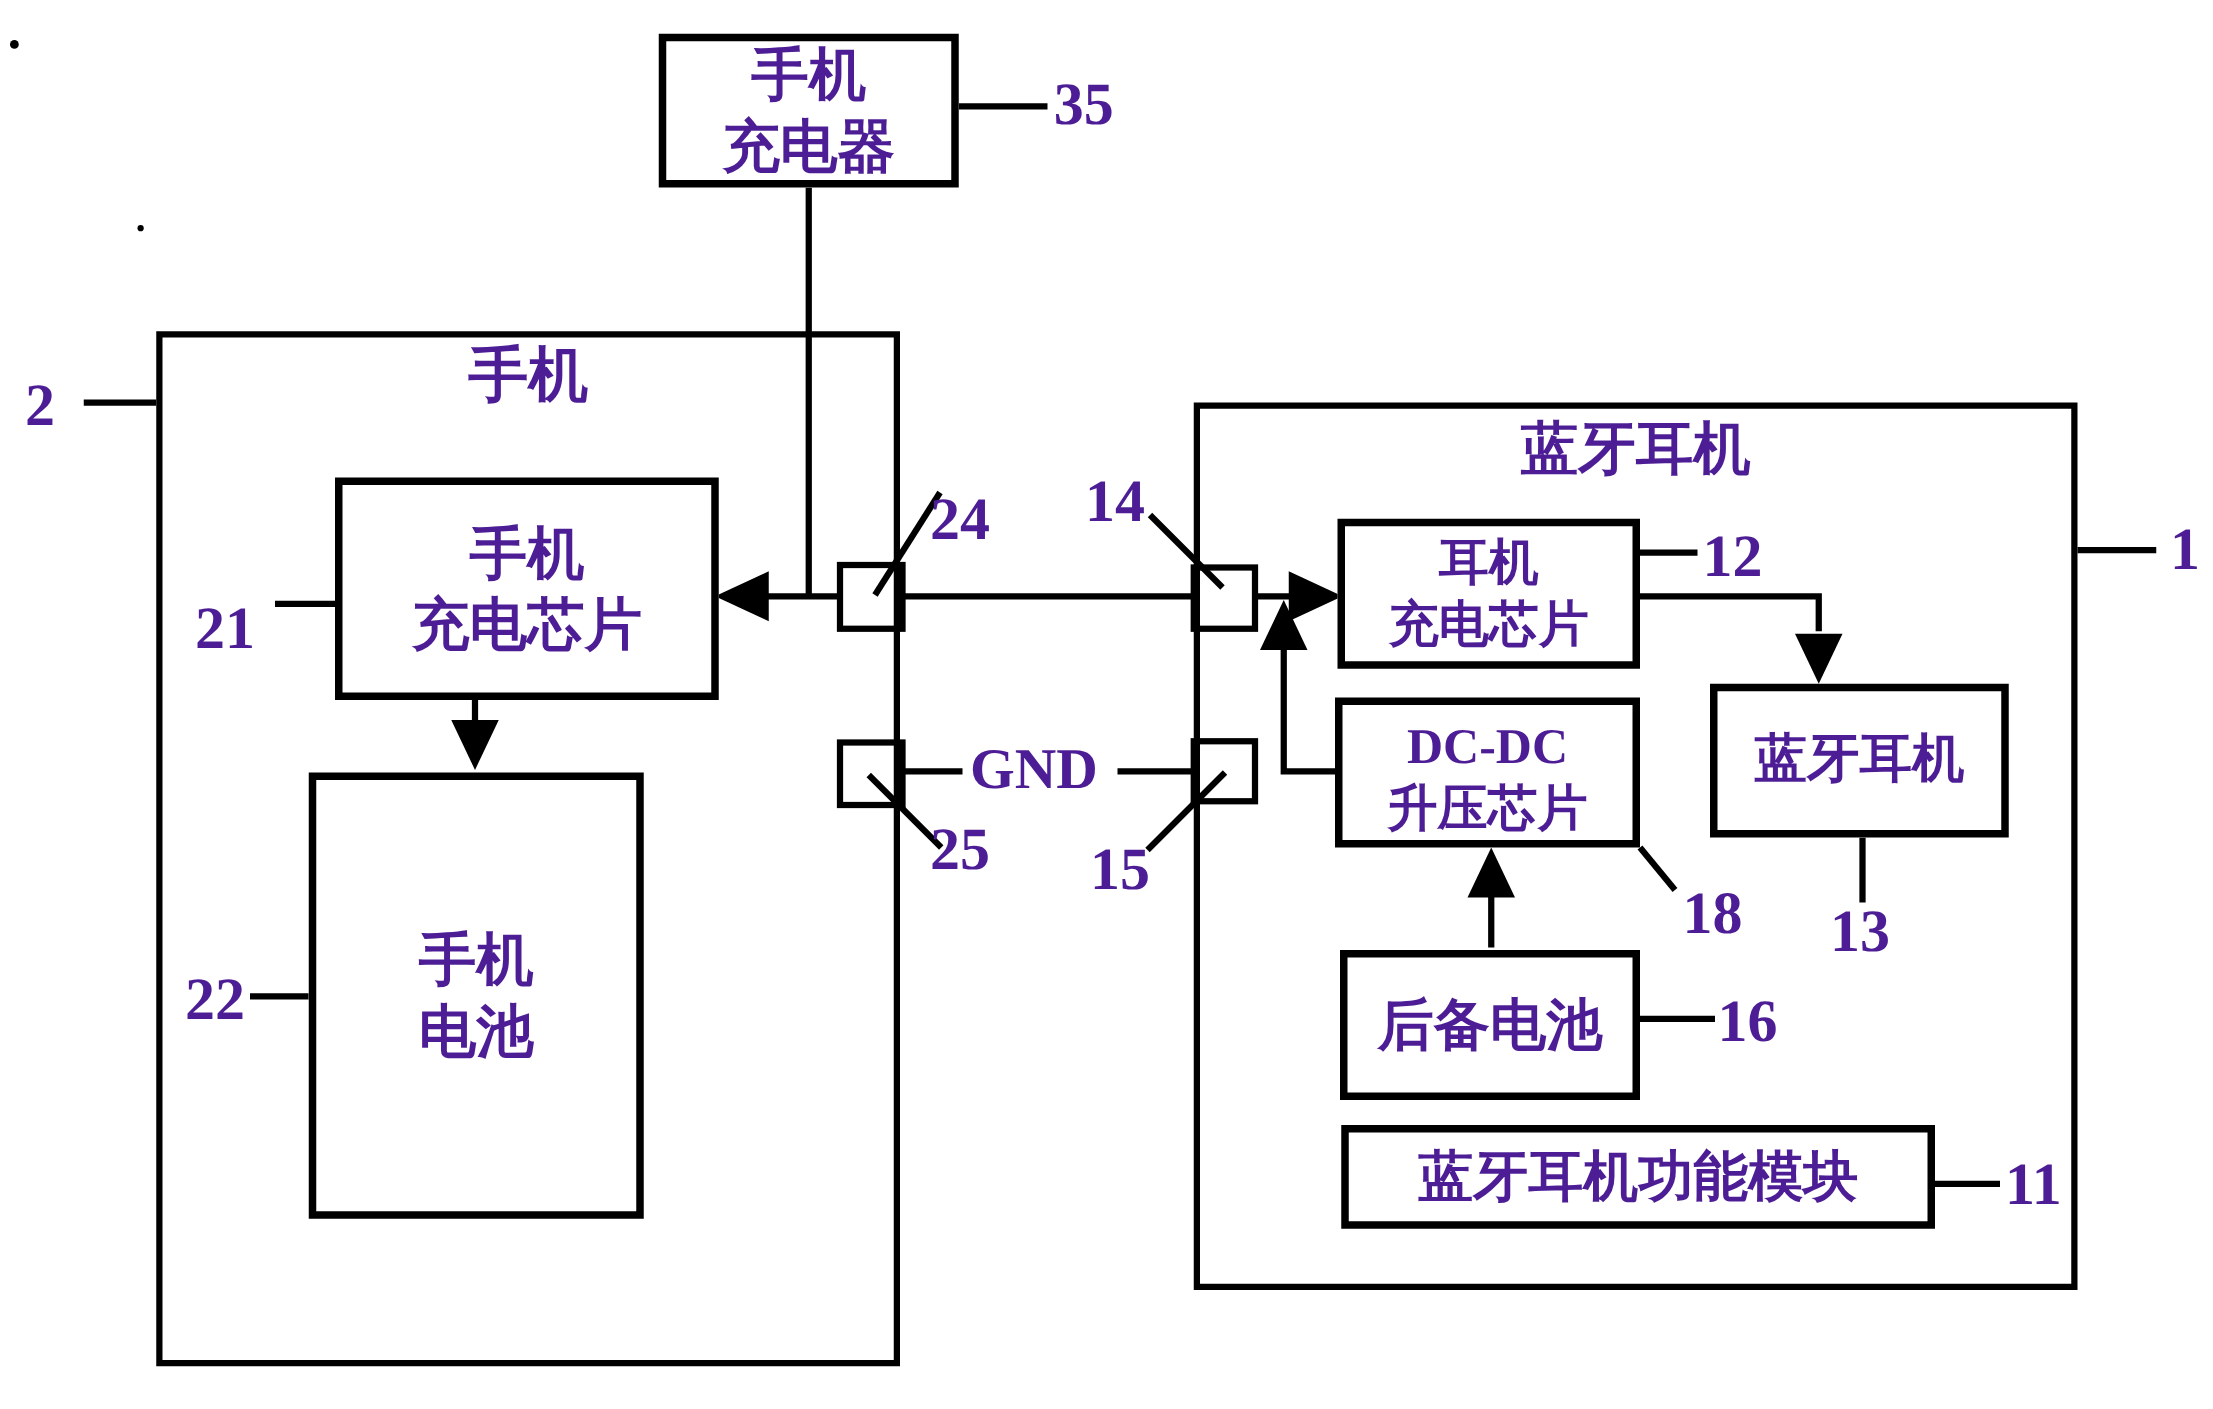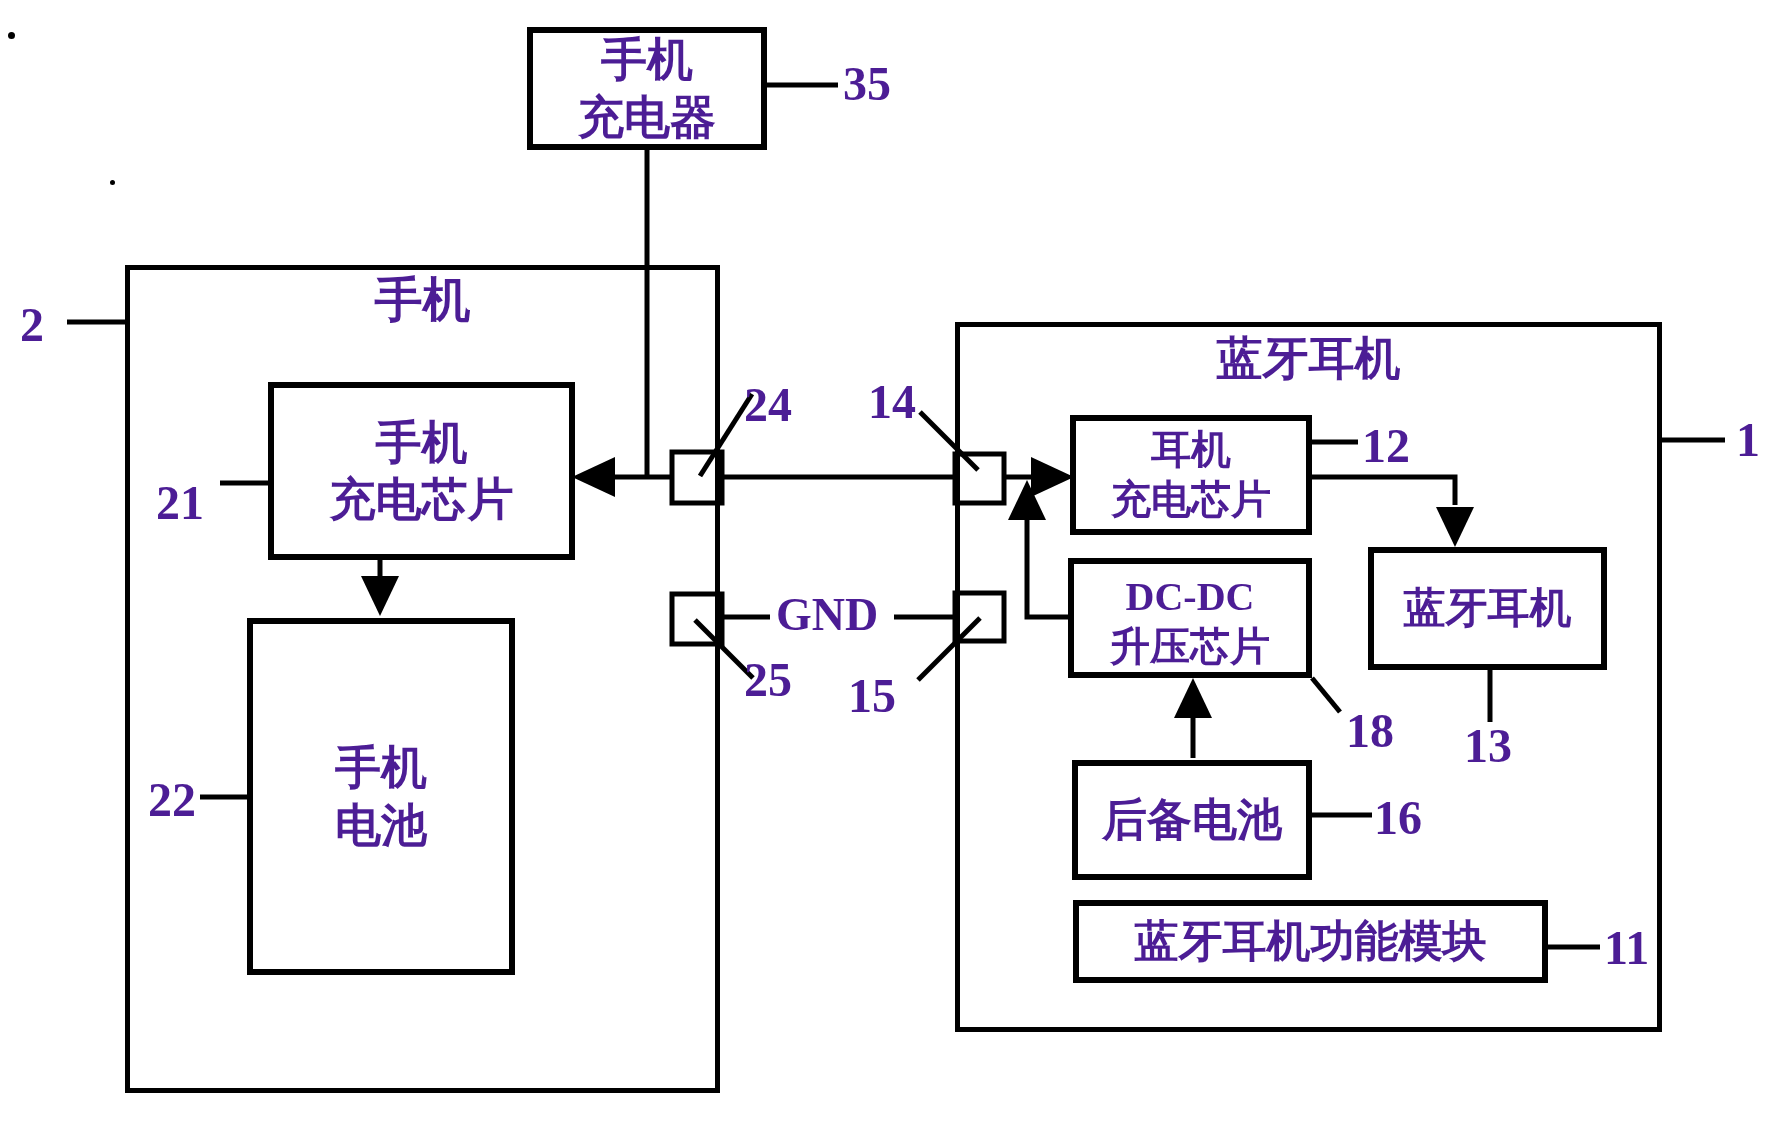--- a/index.html
+++ b/index.html
@@ -131,24 +131,24 @@
   <div class="box" style="left:1073px;top:900px;width:463px;height:71px;font-size:44px;">
     <span>蓝牙耳机功能模块</span>
   </div>
 
   <div class="netlabel" style="left:770px;top:588px;width:112px;">GND</div>
 
   <div class="refnum" style="left:843px;top:56px;">35</div>
   <div class="refnum" style="left:20px;top:297px;">2</div>
   <div class="refnum" style="left:156px;top:455px;margin-top:20px;">21</div>
   <div class="refnum" style="left:148px;top:772px;">22</div>
-  <div class="refnum" style="left:744px;top:377px;">24</div>
+  <div class="refnum" style="left:744px;top:388px;">24</div>
   <div class="refnum" style="left:868px;top:374px;">14</div>
   <div class="refnum" style="left:744px;top:652px;">25</div>
-  <div class="refnum" style="left:848px;top:668px;text-align:center;">15</div>
+  <div class="refnum" style="left:872px;top:668px;text-align:center;">15</div>
   <div class="refnum" style="left:1362px;top:418px;">12</div>
   <div class="refnum" style="left:1464px;top:718px;">13</div>
   <div class="refnum" style="left:1374px;top:790px;">16</div>
   <div class="refnum" style="left:1346px;top:703px;">18</div>
   <div class="refnum" style="left:1604px;top:920px;">11</div>
   <div class="refnum" style="left:1736px;top:412px;">1</div>
 
 </div>
 
 </body></html>

